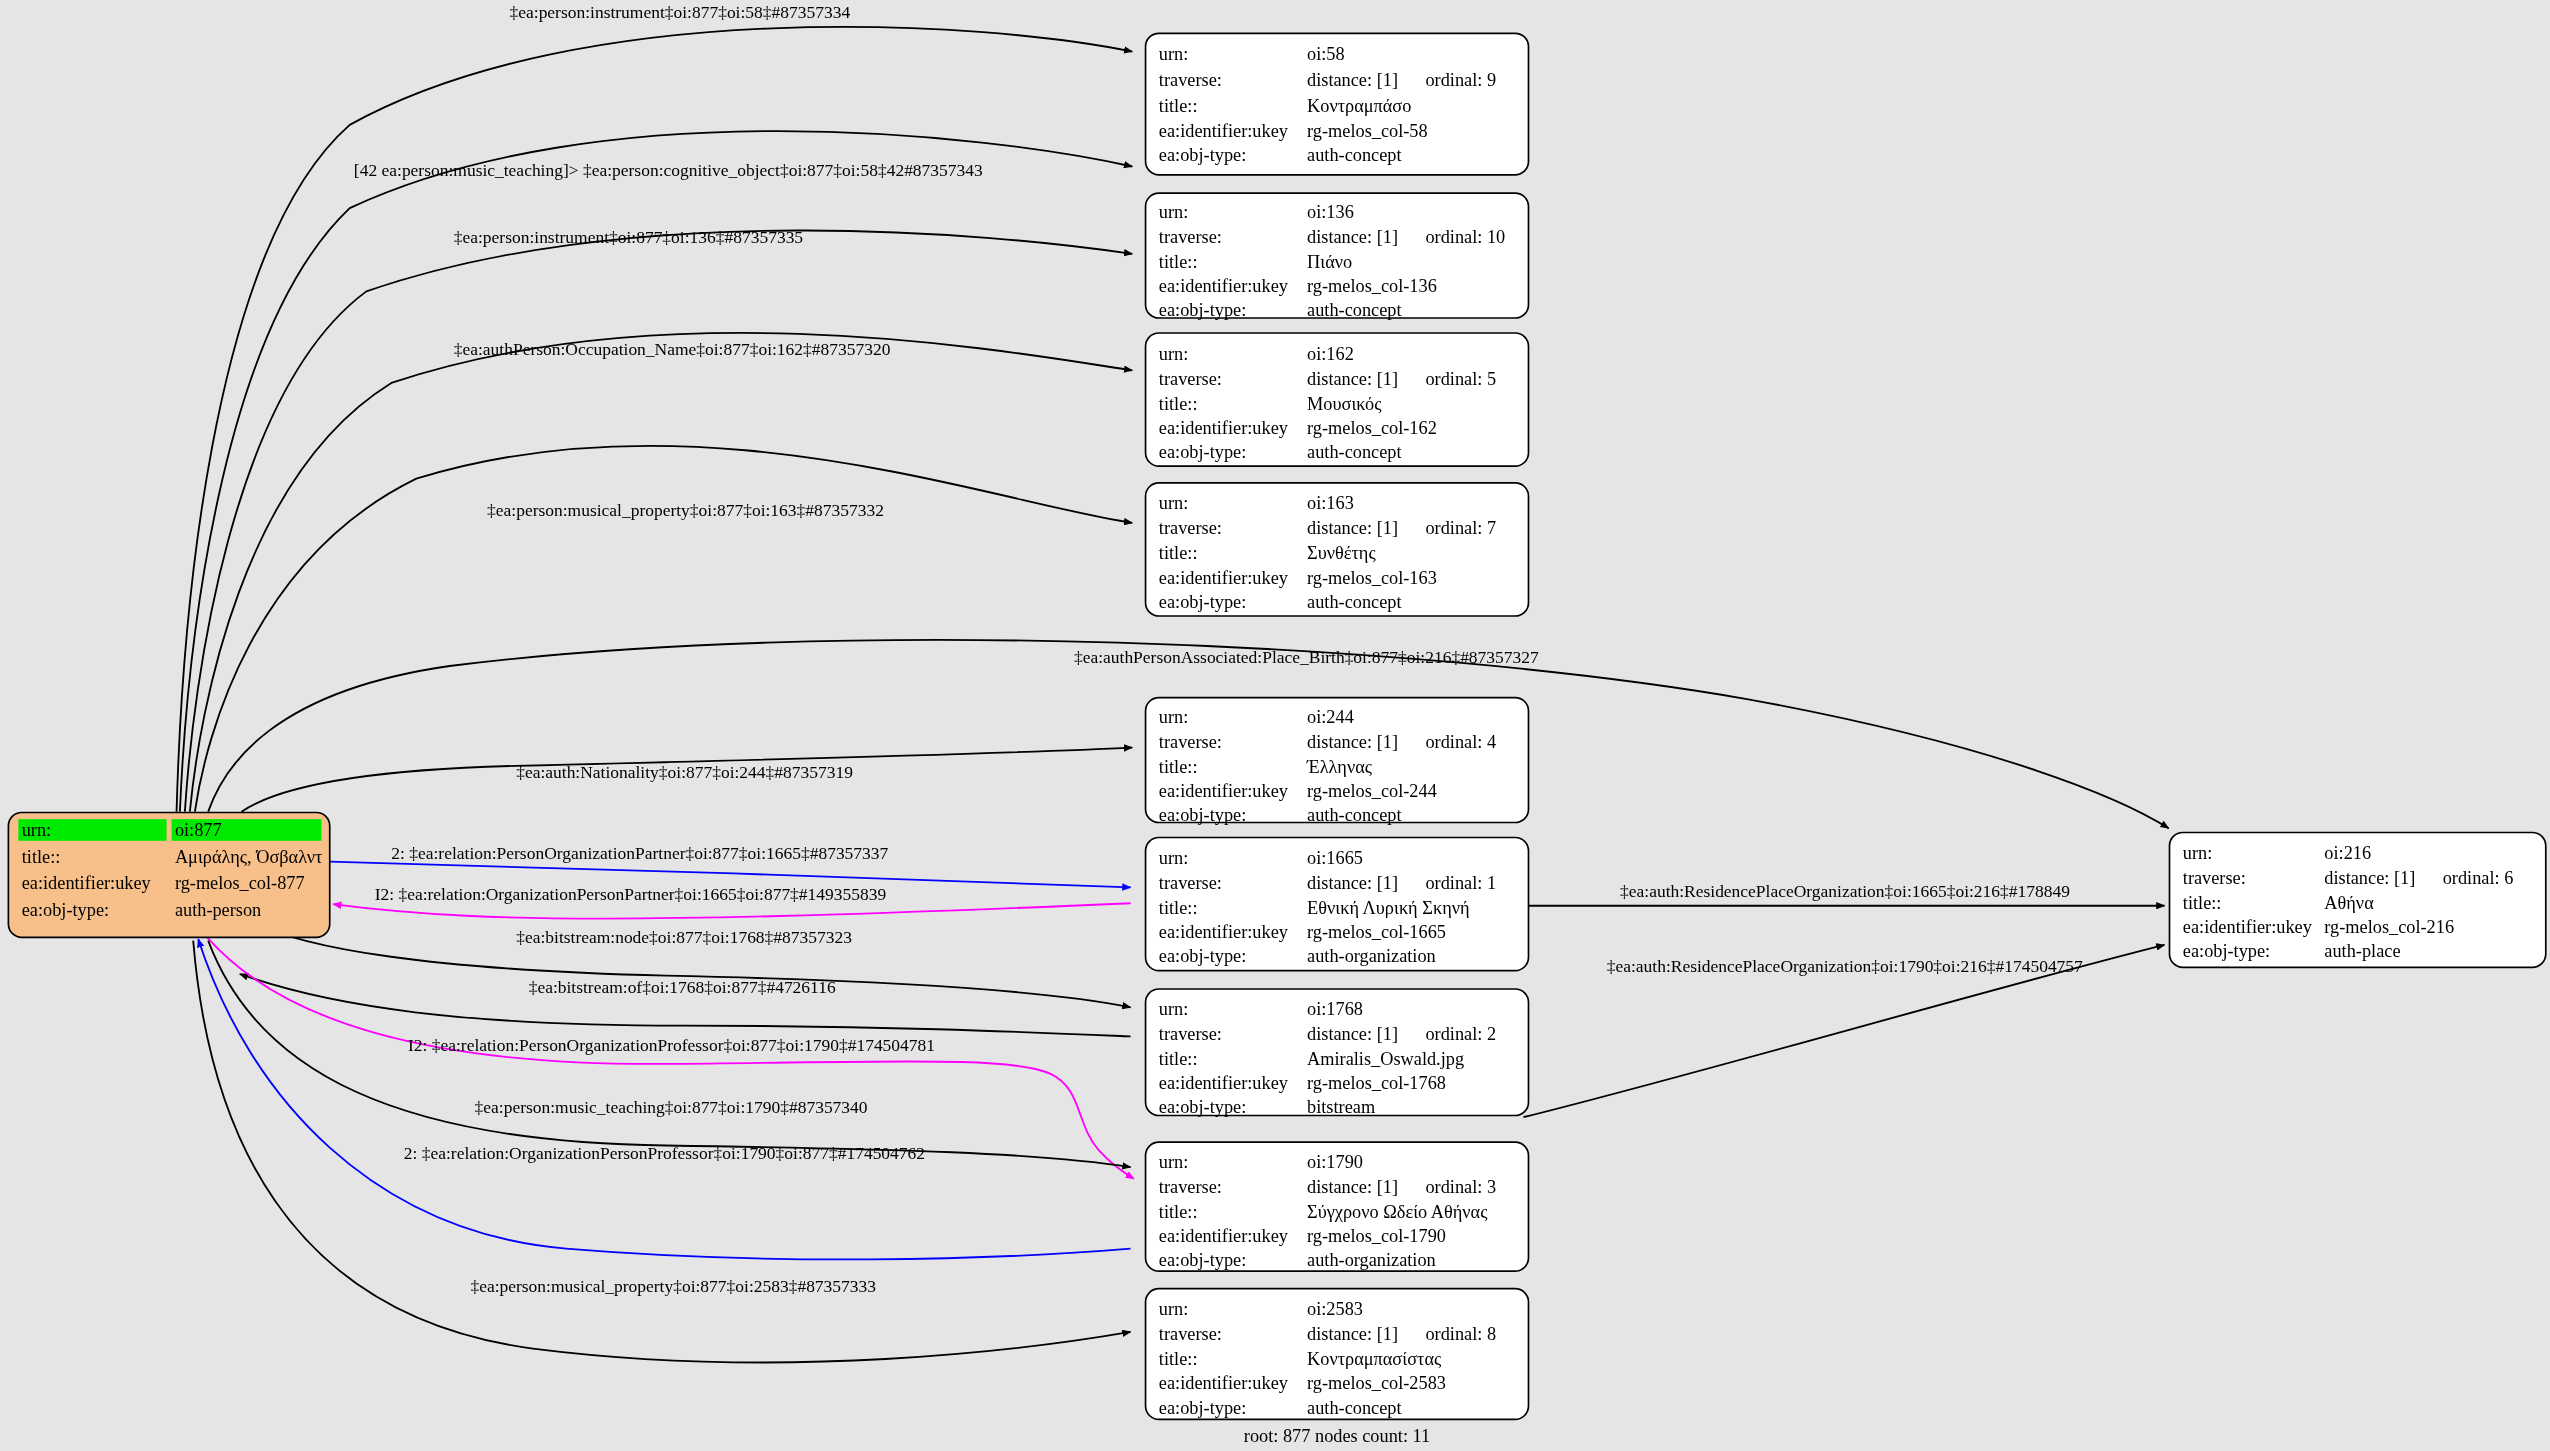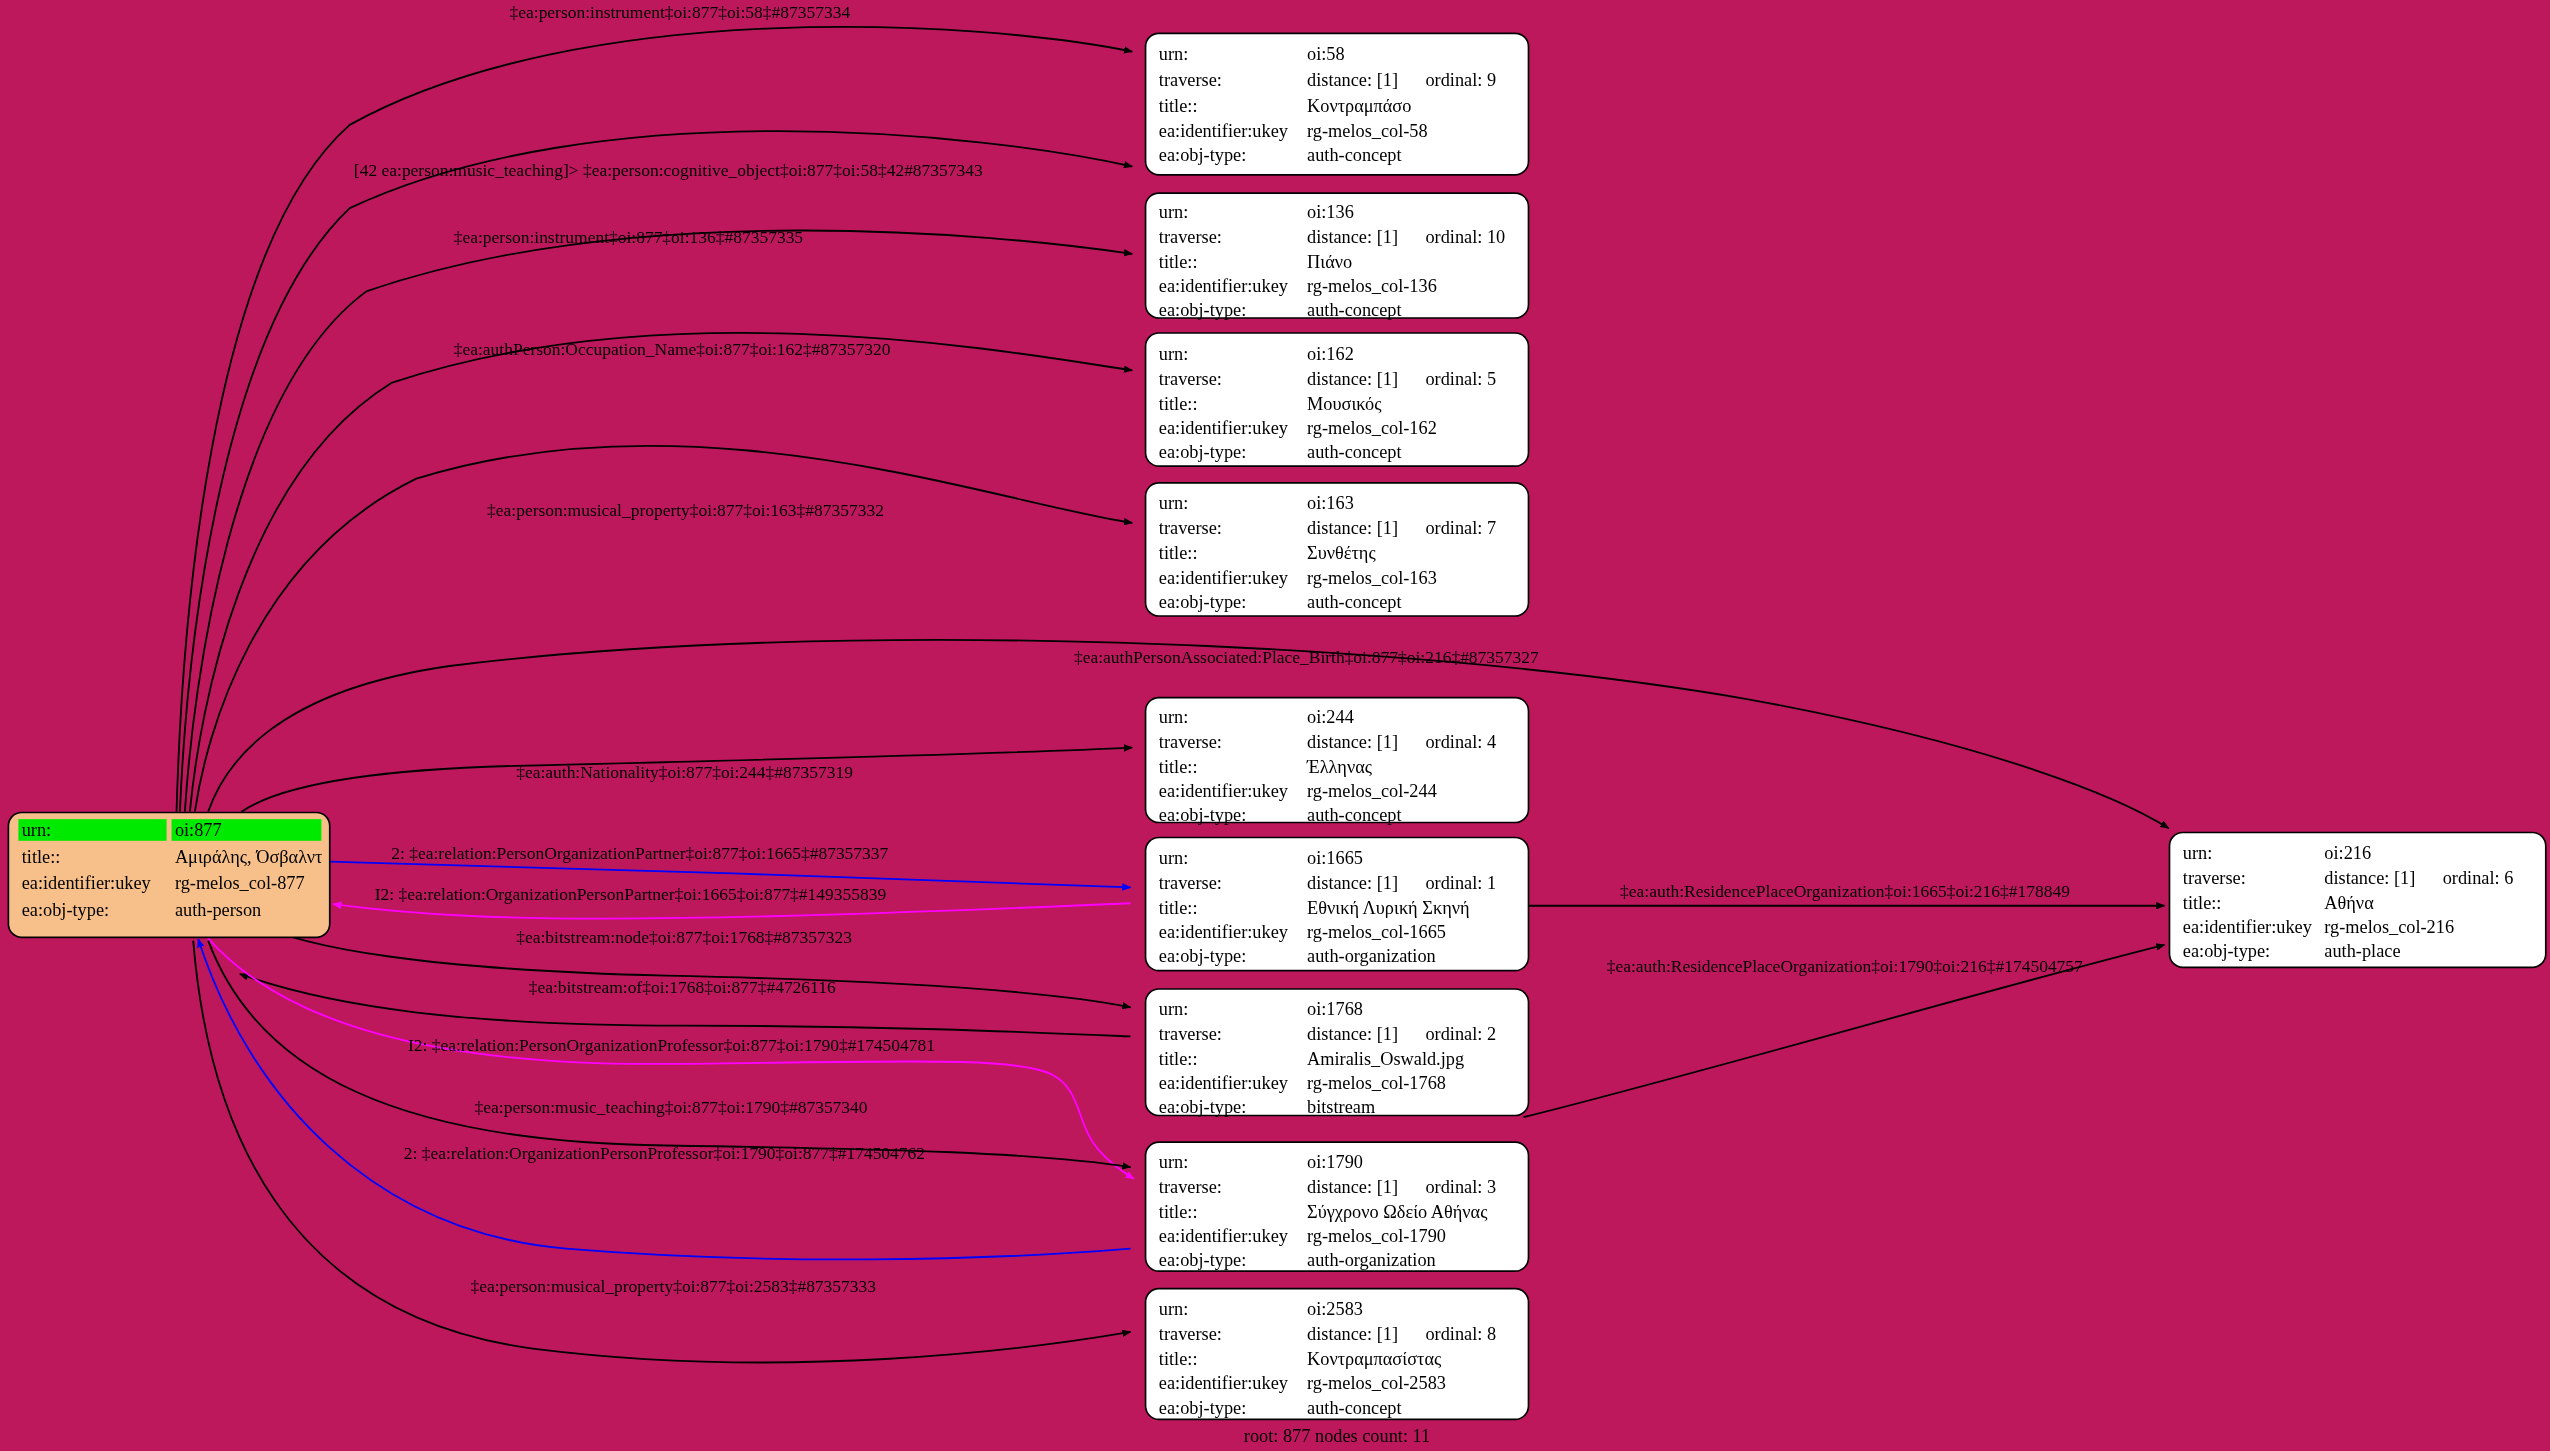--- a/index.html
+++ b/index.html
@@ -7,21 +7,21 @@
     padding: 0;
     background: #ffffff;
   }
   body {
     font-family: "Liberation Serif", "DejaVu Serif", serif;
   }
   #canvas {
     position: relative;
     width: 2550px;
     height: 1451px;
-    background: #be185d;
+    background: #e5e5e5;
     overflow: hidden;
   }
   svg.graph {
     position: absolute;
     top: 0;
     left: 0;
     width: 2550px;
     height: 1451px;
   }
   .edge-path {

